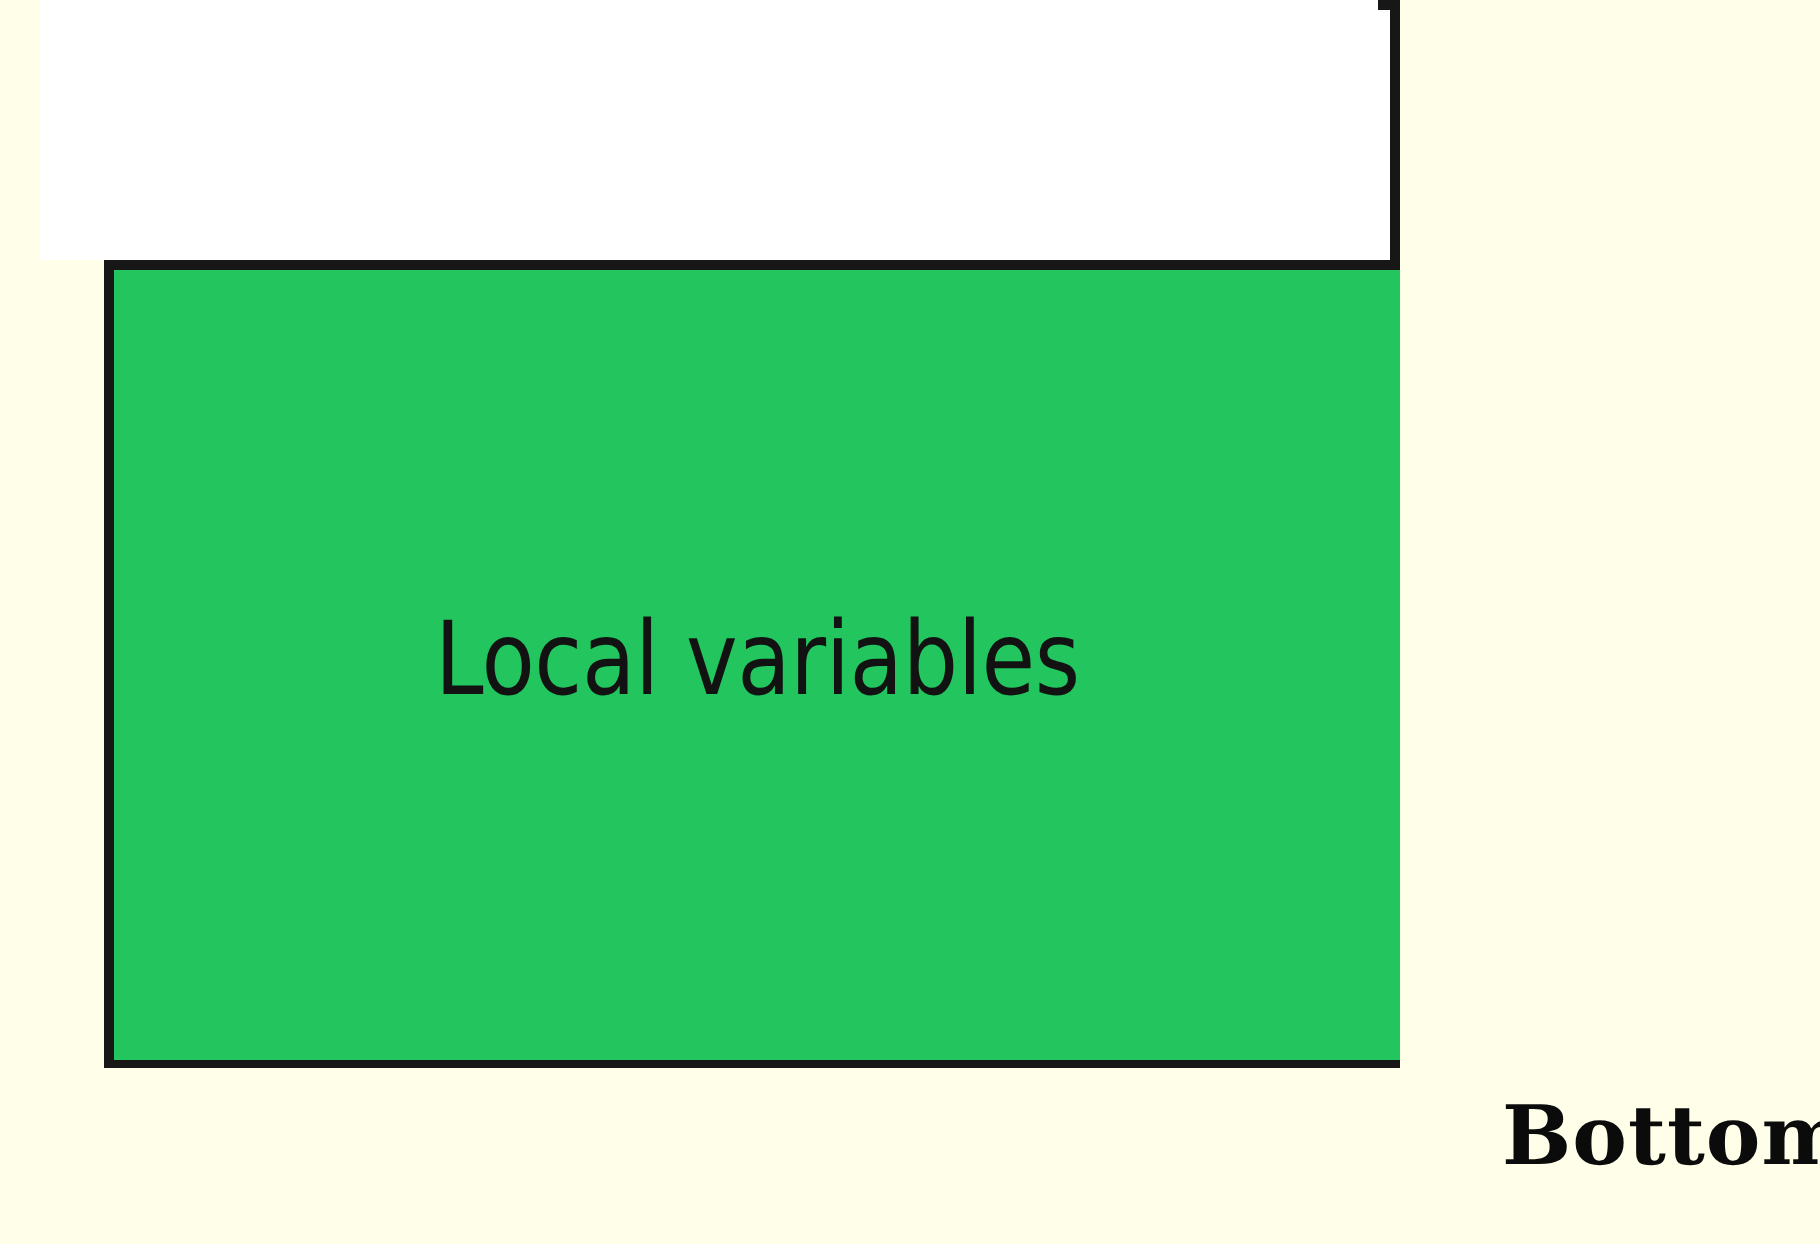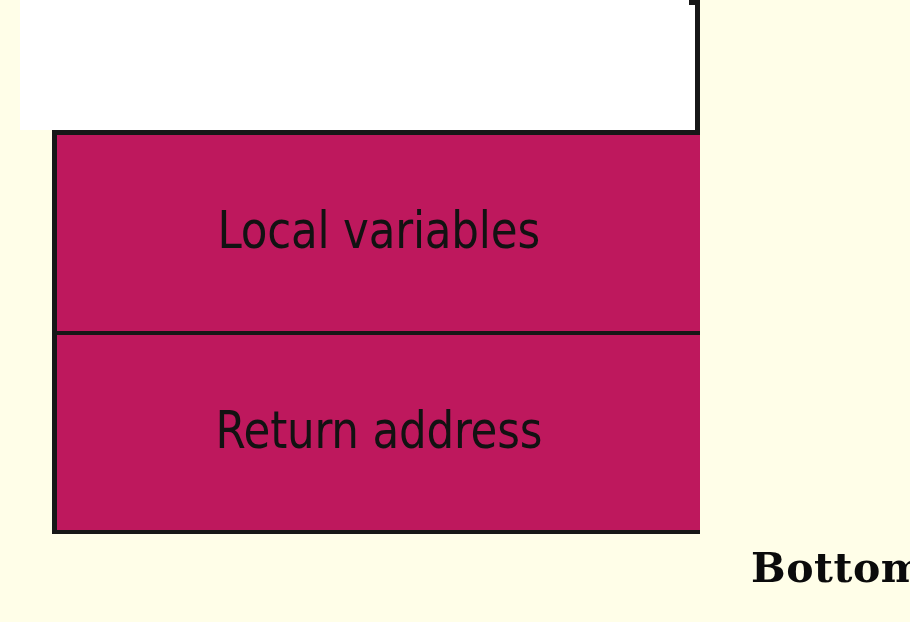--- a/index.html
+++ b/index.html
@@ -51,21 +51,21 @@
     background: #171717;
   }
 
   
   .stack-box {
     position: absolute;
     left: 52px;
     top: 130px;
     width: 648px;
     height: 404px;
-    background: #be185d;
+    background: #22c55e;
     box-sizing: border-box;
     border-left: 5px solid #171717;
     border-top: 5px solid #171717;
     border-bottom: 4px solid #171717;
   }
 
   .stack-rows {
     position: absolute;
     left: 0;
     top: 0;
@@ -124,22 +124,19 @@
   <div class="right-rule"></div>
 
   <div class="stack-box">
     <div class="stack-rows">
 
       <div class="stack-row">
         <span class="row-label">Local variables</span>
       </div>
 
 
-      <div class="stack-row">
-        <span class="row-label">Return address</span>
-      </div>
 
     </div>
   </div>
 
   <div class="bottom-caption">Bottom</div>
 
 </div>
 
 </body></html>

